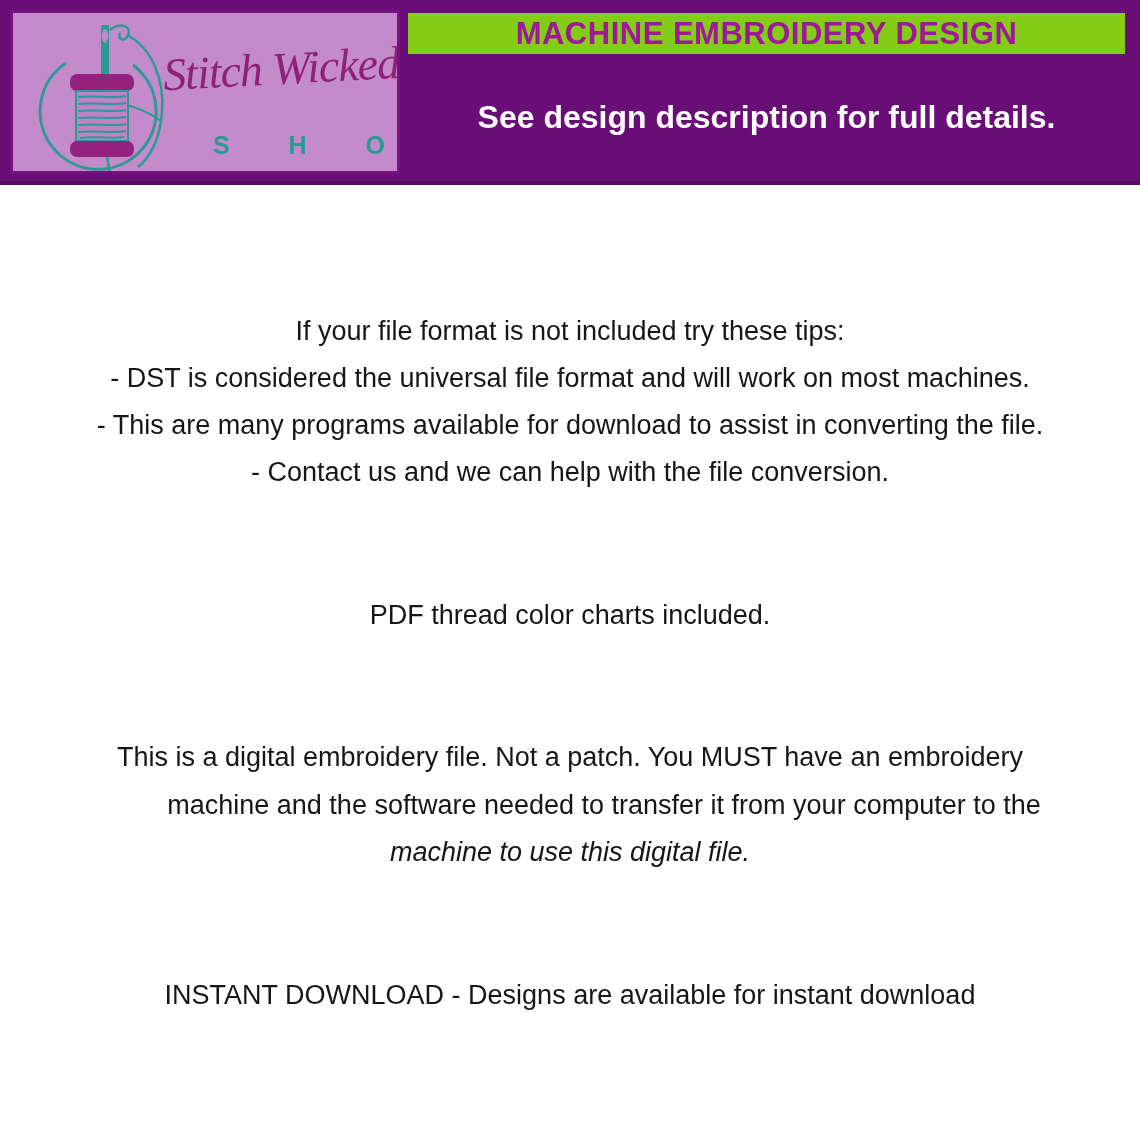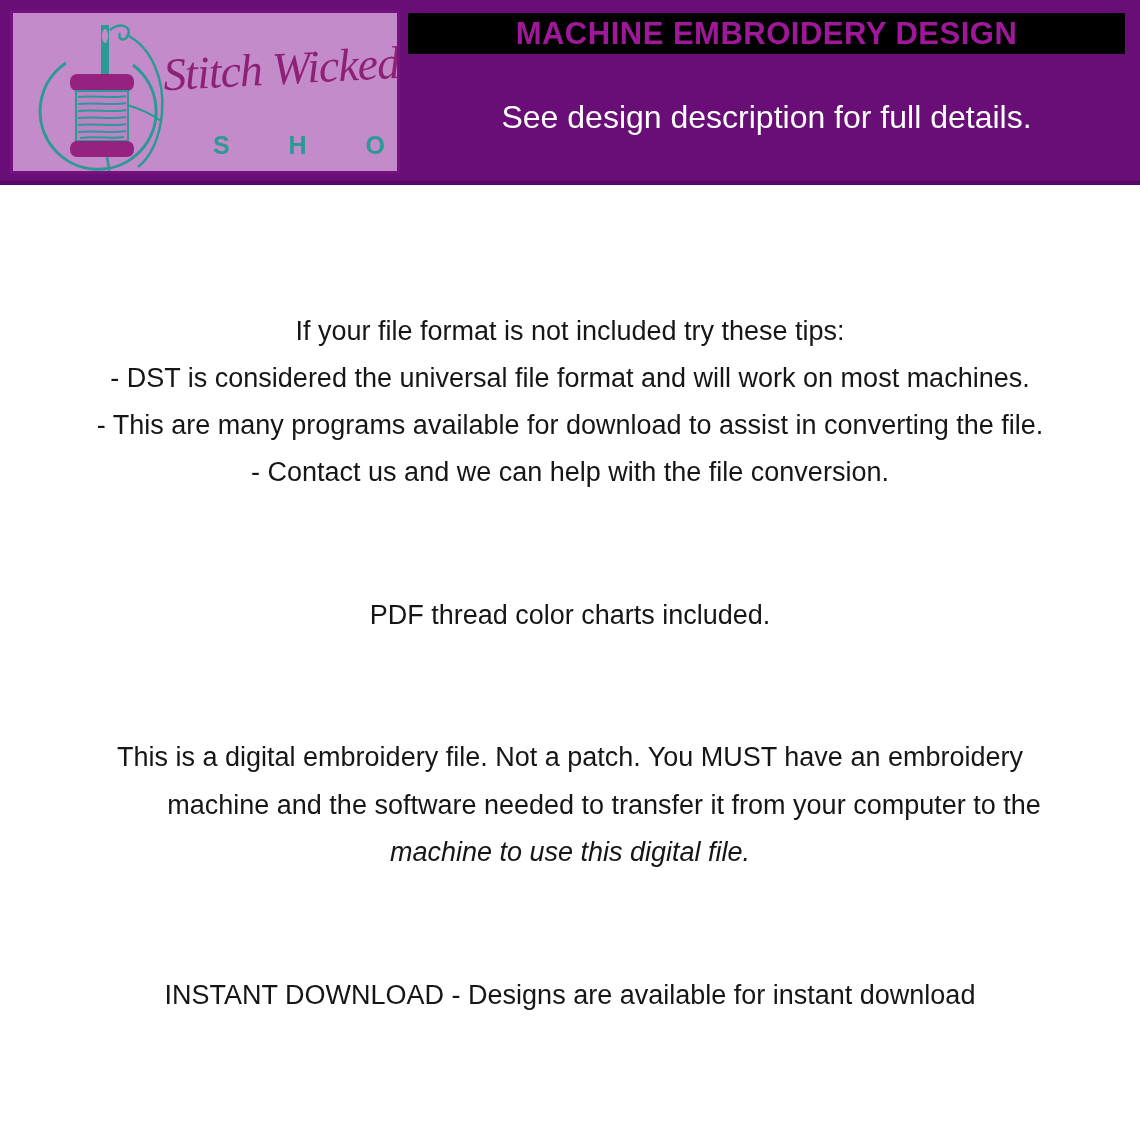--- a/index.html
+++ b/index.html
@@ -54,38 +54,38 @@
     font-size: 25px;
     font-weight: bold;
     letter-spacing: 26px;
     color: #2a9a94;
     white-space: nowrap;
   }
   .banner-bar {
     position: absolute;
     left: 408px; top: 13px;
     width: 717px; height: 41px;
-    background: #000000;
+    background: #84cc16;
     text-align: center;
     line-height: 41px;
   }
   .banner-title {
     font-size: 31px;
     font-weight: bold;
     color: #a0189a;
     letter-spacing: 0.5px;
     white-space: nowrap;
   }
   .banner-subtitle {
     position: absolute;
     left: 408px; top: 99px;
     width: 717px;
     text-align: center;
     font-size: 32px;
-    font-weight: normal;
+    font-weight: bold;
     color: #ffffff;
     white-space: nowrap;
   }
 
   
   .bodytext {
     position: absolute;
     left: 0;
     width: 1140px;
     text-align: center;

